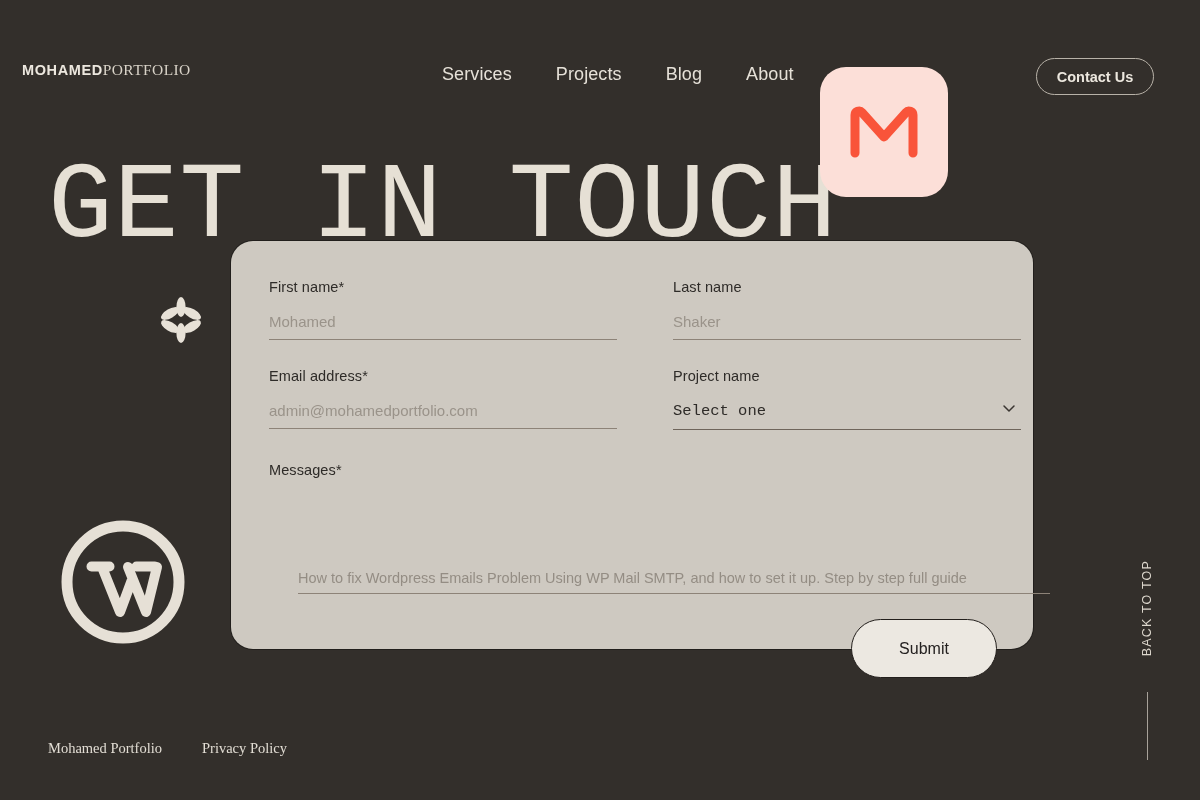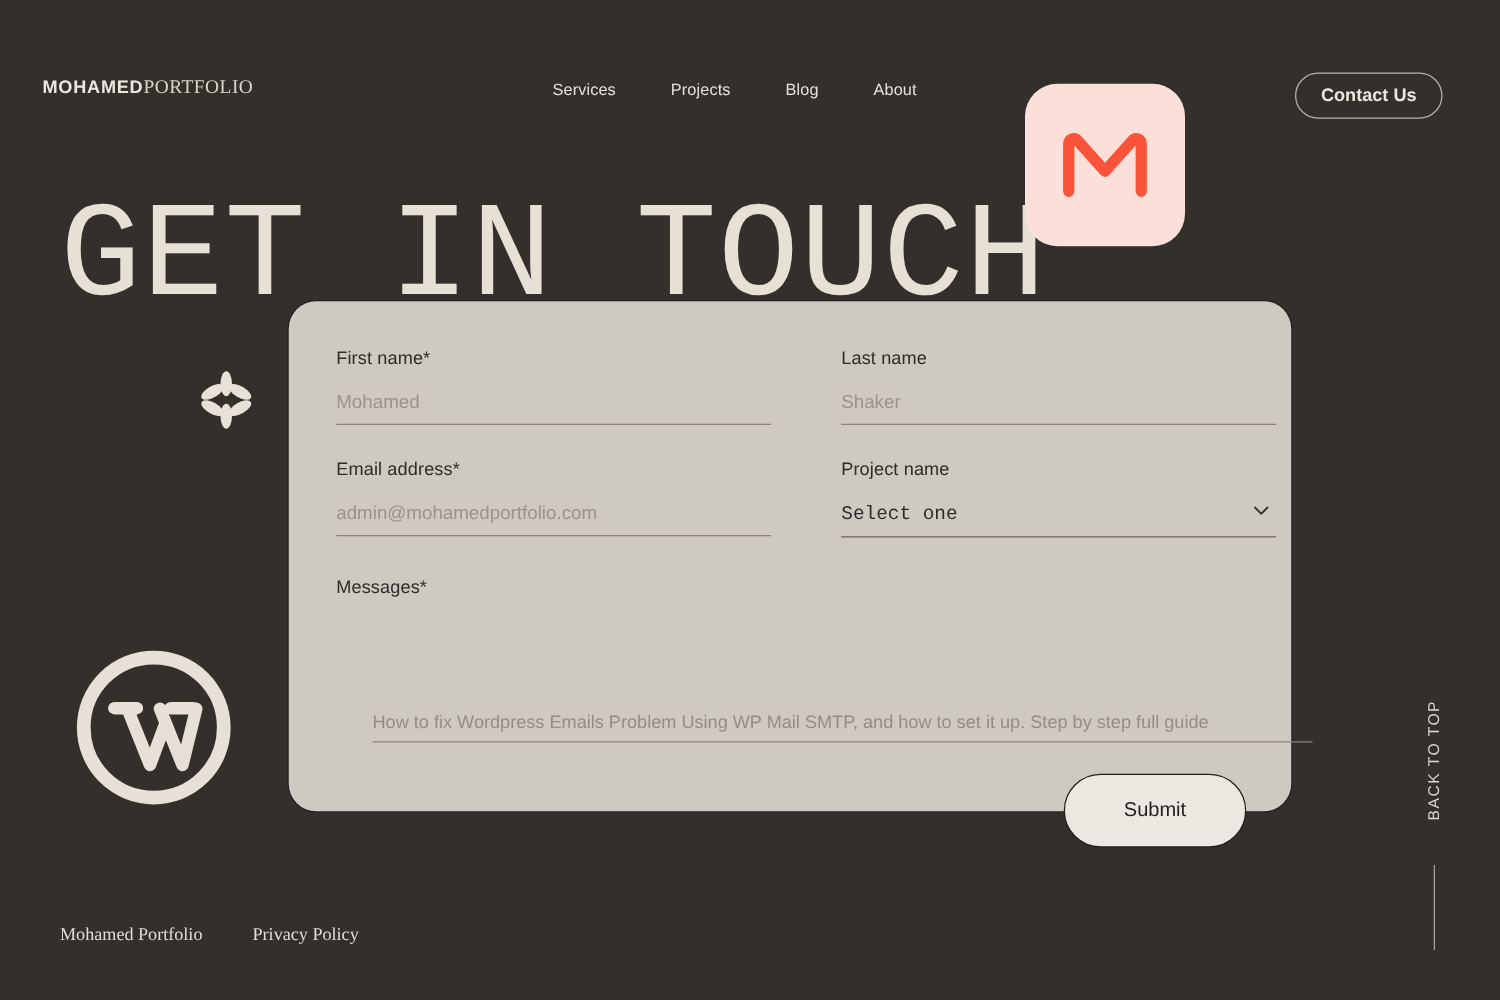--- a/index.html
+++ b/index.html
@@ -28,21 +28,21 @@
   .header {
     position: absolute;
     top: 0; left: 0;
     width: 1200px;
     height: 130px;
     z-index: 40;
   }
 
   .logo {
     position: absolute;
-    left: 34px;
+    left: 22px;
     top: 62px;
     white-space: nowrap;
     line-height: 1;
     text-align: center;
   }
   .logo-bold {
     font-family: "Liberation Sans", sans-serif;
     font-weight: bold;
     font-size: 14.5px;
     letter-spacing: 0.6px;
@@ -59,21 +59,21 @@
   .nav {
     position: absolute;
     left: 442px;
     top: 64px;
     display: flex;
     gap: 44px;
     align-items: center;
   }
   .nav a {
     color: #e6e1d8;
-    font-size: 13px;
+    font-size: 18px;
     text-decoration: none;
     letter-spacing: 0.1px;
   }
 
   .contact-btn {
     position: absolute;
     right: 46px;
     top: 58px;
     width: 118px;
     height: 37px;

